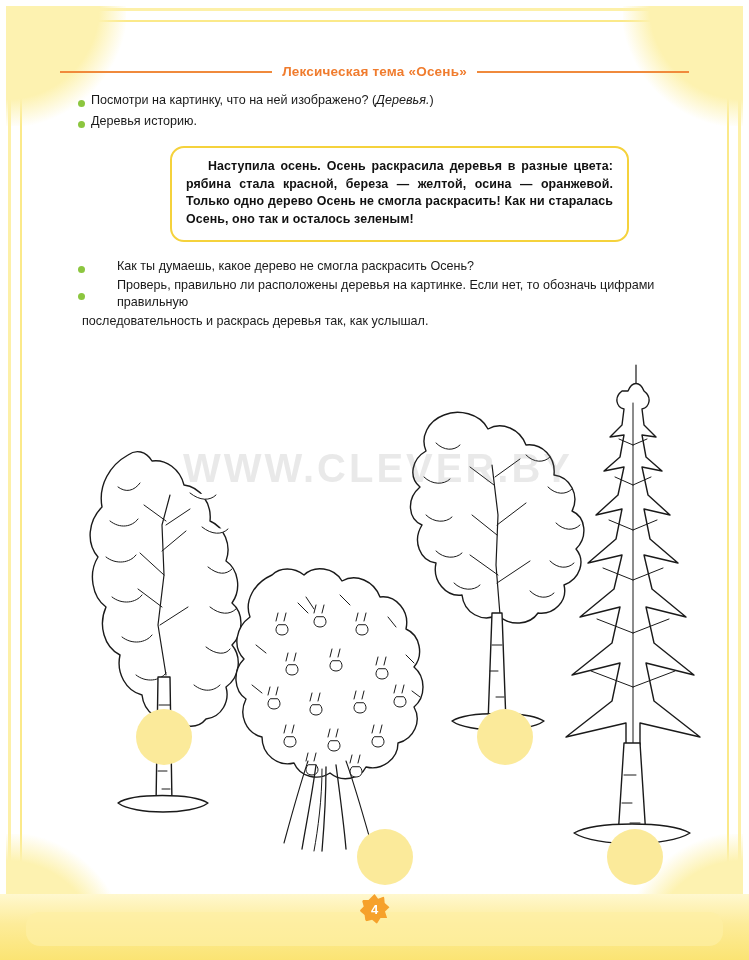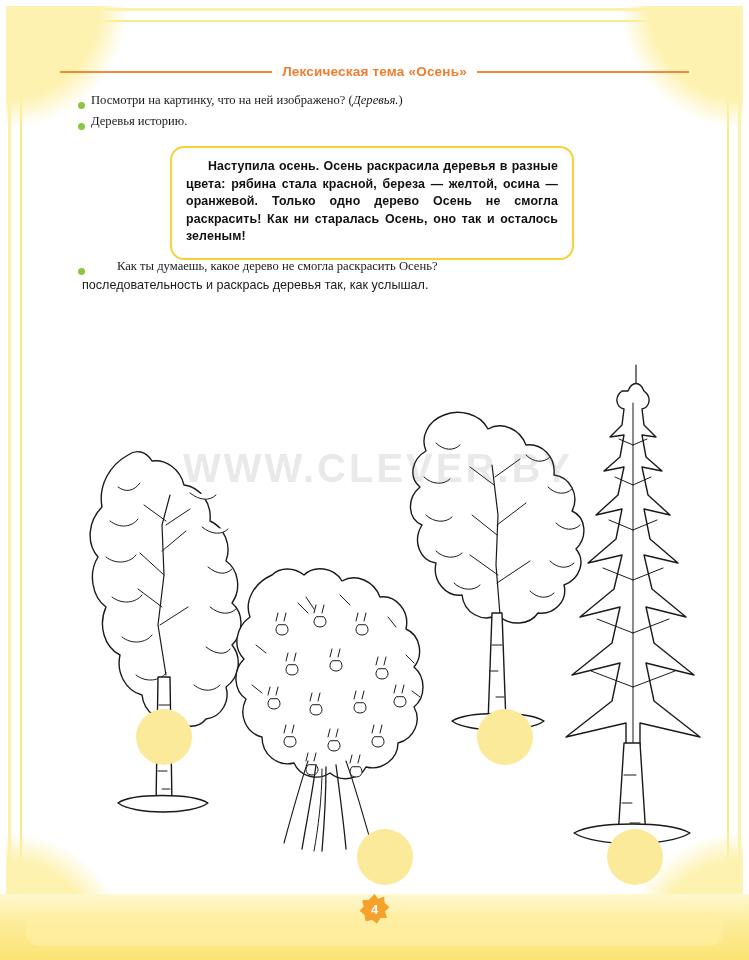--- a/index.html
+++ b/index.html
@@ -89,42 +89,41 @@
   .bullets {
     position: absolute;
     left: 78px;
     right: 60px;
     top: 92px;
     font-size: 12.6px;
     color: #1a1a1a;
   }
   .bullet-row {
     display: flex;
-    align-items: flex-end;
+    align-items: center;
     gap: 6px;
     margin-bottom: 4px;
     line-height: 1.35;
-    font-family: Liberation Serif, serif;
   }
   .dot {
     width: 7px;
     height: 7px;
     border-radius: 50%;
     background: #8cc63f;
     margin-top: 5px;
     flex: none;
   }
   .bullet-text em { font-style: italic; }
 
   
   .story-box {
     position: absolute;
     left: 170px;
     top: 146px;
-    width: 404px;
+    width: 459px;
     border: 2px solid #f5d23c;
     border-radius: 14px;
     padding: 10px 14px 12px 14px;
     box-sizing: border-box;
     background: #ffffff;
   }
   .story-text {
     font-size: 12.4px;
     font-weight: bold;
     line-height: 1.42;
@@ -231,20 +230,24 @@
   </div>
 
   <div class="story-box">
     <div class="story-text">Наступила осень. Осень раскрасила деревья в разные цвета: рябина стала красной, береза — желтой, осина — оранжевой. Только одно дерево Осень не смогла раскрасить! Как ни старалась Осень, оно так и осталось зеленым!</div>
   </div>
 
   <div class="bullets2">
     <div class="bullet-row">
       <span class="dot"></span>
       <span class="bullet-text">Как ты думаешь, какое дерево не смогла раскрасить Осень?</span>
+    </div>
+    <div class="bullet-row">
+      <span class="dot"></span>
+      <span class="bullet-text">Проверь, правильно ли расположены деревья на картинке. Если нет, то обозначь цифрами правильную</span>
     </div>
     <div class="cont">последовательность и раскрась деревья так, как услышал.</div>
   </div>
 
   <div class="illustration">
     <svg width="670" height="560" viewBox="0 0 670 560" fill="none" xmlns="http://www.w3.org/2000/svg">
       <g stroke="#1a1a1a" stroke-width="1.4" fill="#ffffff" stroke-linejoin="round" stroke-linecap="round">
 
         <g>
 

